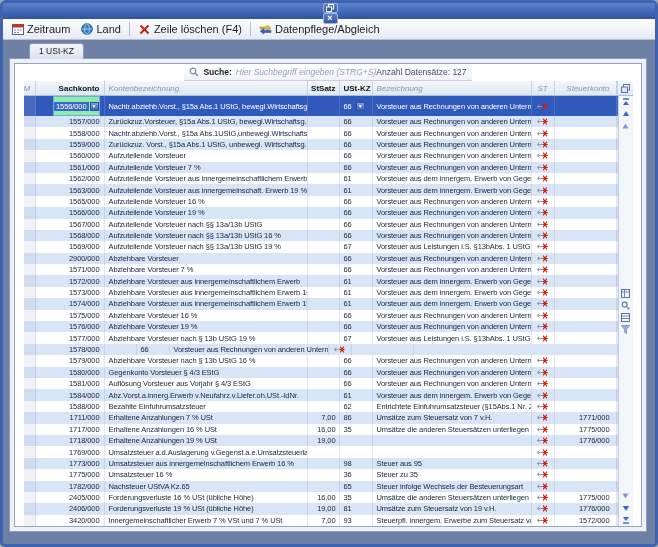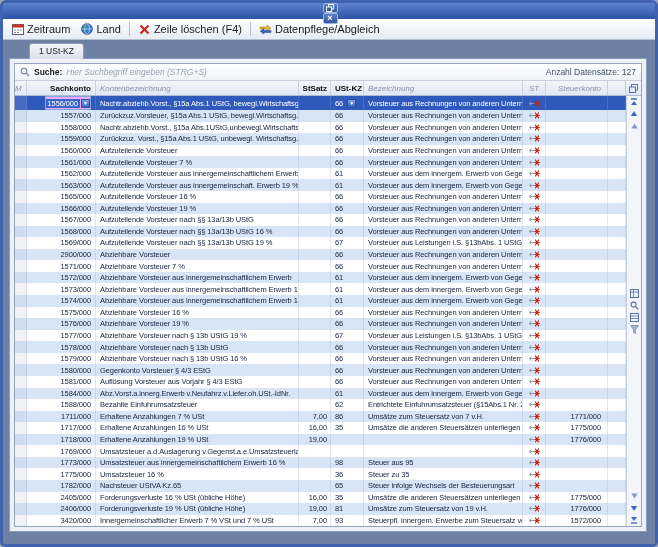--- a/index.html
+++ b/index.html
@@ -19,21 +19,21 @@
   .tbtn{display:flex;align-items:center;gap:3px;font-size:11px;color:#1c1c1c;padding:1px 5px;white-space:nowrap;}
   .tsep{width:1px;height:14px;background:#b4bfd4;margin:0 3px;}
   .ticon{display:inline-flex;width:13px;height:12px;align-items:center;justify-content:center;}
   
   .mdi{position:relative;height:504px;background:#6e81a4;}
   .tab{position:absolute;top:3px;left:26px;height:16px;padding:2px 9px 0 9px;font-size:8.5px;color:#222;
        background:linear-gradient(180deg,#f4f7fb,#dbe2ee);border:1px solid #8c9cb8;border-bottom:none;
        border-radius:3px 3px 0 0;z-index:2;}
   .panel{position:absolute;top:18px;left:6px;right:8px;bottom:12px;background:#edf0f5;border:1px solid #8c9dbb;}
   .grid{position:absolute;top:4px;left:4px;right:4px;bottom:4px;background:#fff;border:1px solid #93a4c3;
-        display:flex;flex-direction:column;overflow:hidden;}
+        display:flex;flex-direction:column;overflow:hidden;align-items:center;}
   
   .search-row{height:17px;display:flex;align-items:center;font-size:8.5px;padding:0 5px;
               background:linear-gradient(180deg,#ffffff,#eef2f8);border-bottom:1px solid #c5cfdf;}
   .search-label{font-weight:bold;color:#1a1a1a;margin:0 4px 0 4px;}
   .search-ph{font-style:italic;color:#9aa2b2;flex:1;white-space:nowrap;overflow:hidden;}
   .rec-count{color:#445066;white-space:nowrap;}
   
   .header-row{height:15px;display:flex;align-items:center;font-size:8px;
               background:linear-gradient(180deg,#f4f7fb,#dfe7f3);border-bottom:1px solid #aebcd2;color:#8b95a8;}
   .header-row .c{height:100%;display:flex;align-items:center;border-right:1px solid #c7d1e2;font-style:italic;}
@@ -52,21 +52,21 @@
   
   .body{flex:1;display:flex;min-height:0;}
   .rows{flex:1;display:flex;flex-direction:column;min-width:0;}
   .trow{flex:1;display:flex;align-items:center;font-size:7.5px;letter-spacing:-0.1px;color:#16233f;background:#fff;}
   .trow.alt{background:#d8e5f7;}
   .trow.sel{background:#2f59bb;color:#fff;}
   .trow .c{height:100%;display:flex;align-items:center;border-right:1px solid rgba(150,170,205,0.28);}
   .trow .c-k{font-variant-numeric:tabular-nums;}
   .trow .c-m{background:rgba(170,185,210,0.18);}
   
-  .editbox{display:inline-flex;align-items:center;background:#f0abfc;border:1px solid #87a2dd;height:14px;margin-left:2px;}
+  .editbox{display:inline-flex;align-items:center;background:#86efac;border:1px solid #87a2dd;height:20px;margin-left:2px;}
   .editval{background:#3a66c8;color:#fff;padding:0 2px;font-size:7.5px;line-height:9px;}
   .ddbtn{width:9px;height:9px;background:linear-gradient(180deg,#7d9fe4,#3a64c0);color:#fff;font-size:5px;
          display:inline-flex;align-items:center;justify-content:center;border:1px solid #2c4f9e;margin-left:1px;}
   
   .rail{width:15px;background:#f2f5fa;border-left:1px solid #c5cfdf;display:flex;flex-direction:column;
         align-items:center;color:#3f69b8;}
   .rail .ric{width:13px;height:12px;display:flex;align-items:center;justify-content:center;font-size:7px;line-height:1;}
   .rail .sp{flex:1;}
   
   svg{display:block;}
@@ -533,21 +533,20 @@
     <path d="M3.4 2.6L1.3 4.5l2.1 1.9" fill="none" stroke="#8d99ad" stroke-width="1"></path>
     <path d="M7.2 1.6l3.6 5.8M10.8 1.6L7.2 7.4M6.4 4.5h5.2" stroke="#cc2211" stroke-width="1.1"></path>
   </svg>
                 </div>
                 <div class="c c-t"></div>
                 <div class="c c-f"></div>
               </div>
               <div class="trow alt">
                 <div class="c c-m"></div>
                 <div class="c c-k">1578/000</div>
-                <div class="c c-n">Abziehbare Vorsteuer nach § 13b UStG</div>
                 <div class="c c-s"></div>
                 <div class="c c-u">66</div>
                 <div class="c c-b">Vorsteuer aus Rechnungen von anderen Unternehmen</div>
                 <div class="c c-st">
                   <svg width="13" height="9" viewBox="0 0 13 9">
     <path d="M1.5 4.5H6" stroke="#8d99ad" stroke-width="1"></path>
     <path d="M3.4 2.6L1.3 4.5l2.1 1.9" fill="none" stroke="#8d99ad" stroke-width="1"></path>
     <path d="M7.2 1.6l3.6 5.8M10.8 1.6L7.2 7.4M6.4 4.5h5.2" stroke="#cc2211" stroke-width="1.1"></path>
   </svg>
                 </div>

